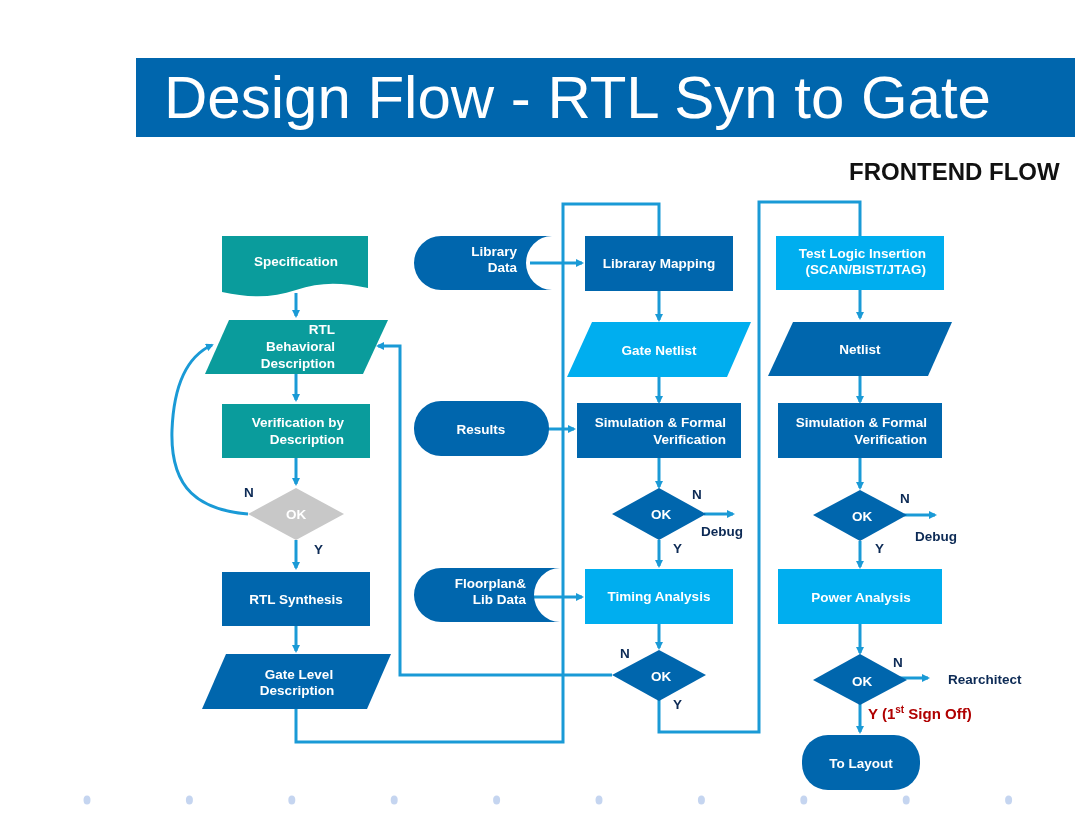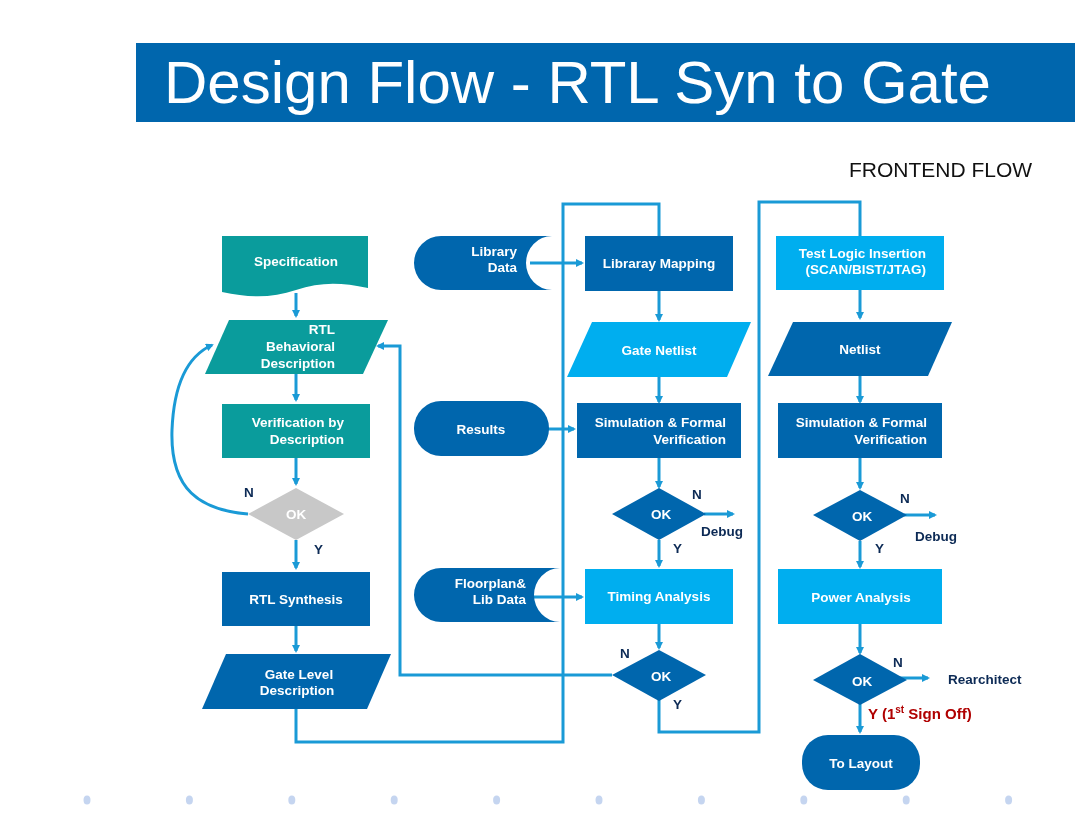--- a/index.html
+++ b/index.html
@@ -1,23 +1,23 @@
 <!DOCTYPE html>
 <html><head>
 <meta charset="utf-8">
 <style>
   html, body { margin: 0; padding: 0; background: #ffffff; }
   body { width: 1075px; height: 818px; position: relative; overflow: hidden;
          font-family: "Liberation Sans", sans-serif; }
-  #title-bar { position: absolute; left: 136px; top: 43px; width: 939px; height: 79px;
+  #title-bar { position: absolute; left: 136px; top: 58px; width: 939px; height: 79px;
                background: #0066AD; }
   #title-text { position: absolute; left: 28px; top: 4px; color: #ffffff;
                 font-size: 60px; line-height: 72px; white-space: nowrap;
                 font-family: "Liberation Sans", sans-serif; }
-  #subtitle { position: absolute; left: 849px; top: 158px; font-size: 21px; font-weight: normal;
+  #subtitle { position: absolute; left: 849px; top: 158px; font-size: 24px; font-weight: bold;
               color: #111111; white-space: nowrap; }
   svg#flow { position: absolute; left: 0; top: 0; }
   .lbl { font-family: "Liberation Sans", sans-serif; font-weight: bold; font-size: 13.5px; fill: #ffffff; }
   .lbl-dark { font-family: "Liberation Sans", sans-serif; font-weight: bold; font-size: 13.5px; fill: #0c2a55; }
   .lbl-red { font-family: "Liberation Sans", sans-serif; font-weight: bold; font-size: 15px; fill: #b00000; }
   .wire { fill: none; stroke: #1a9ad6; stroke-width: 3; }
 </style>
 </head>
 <body>
 

